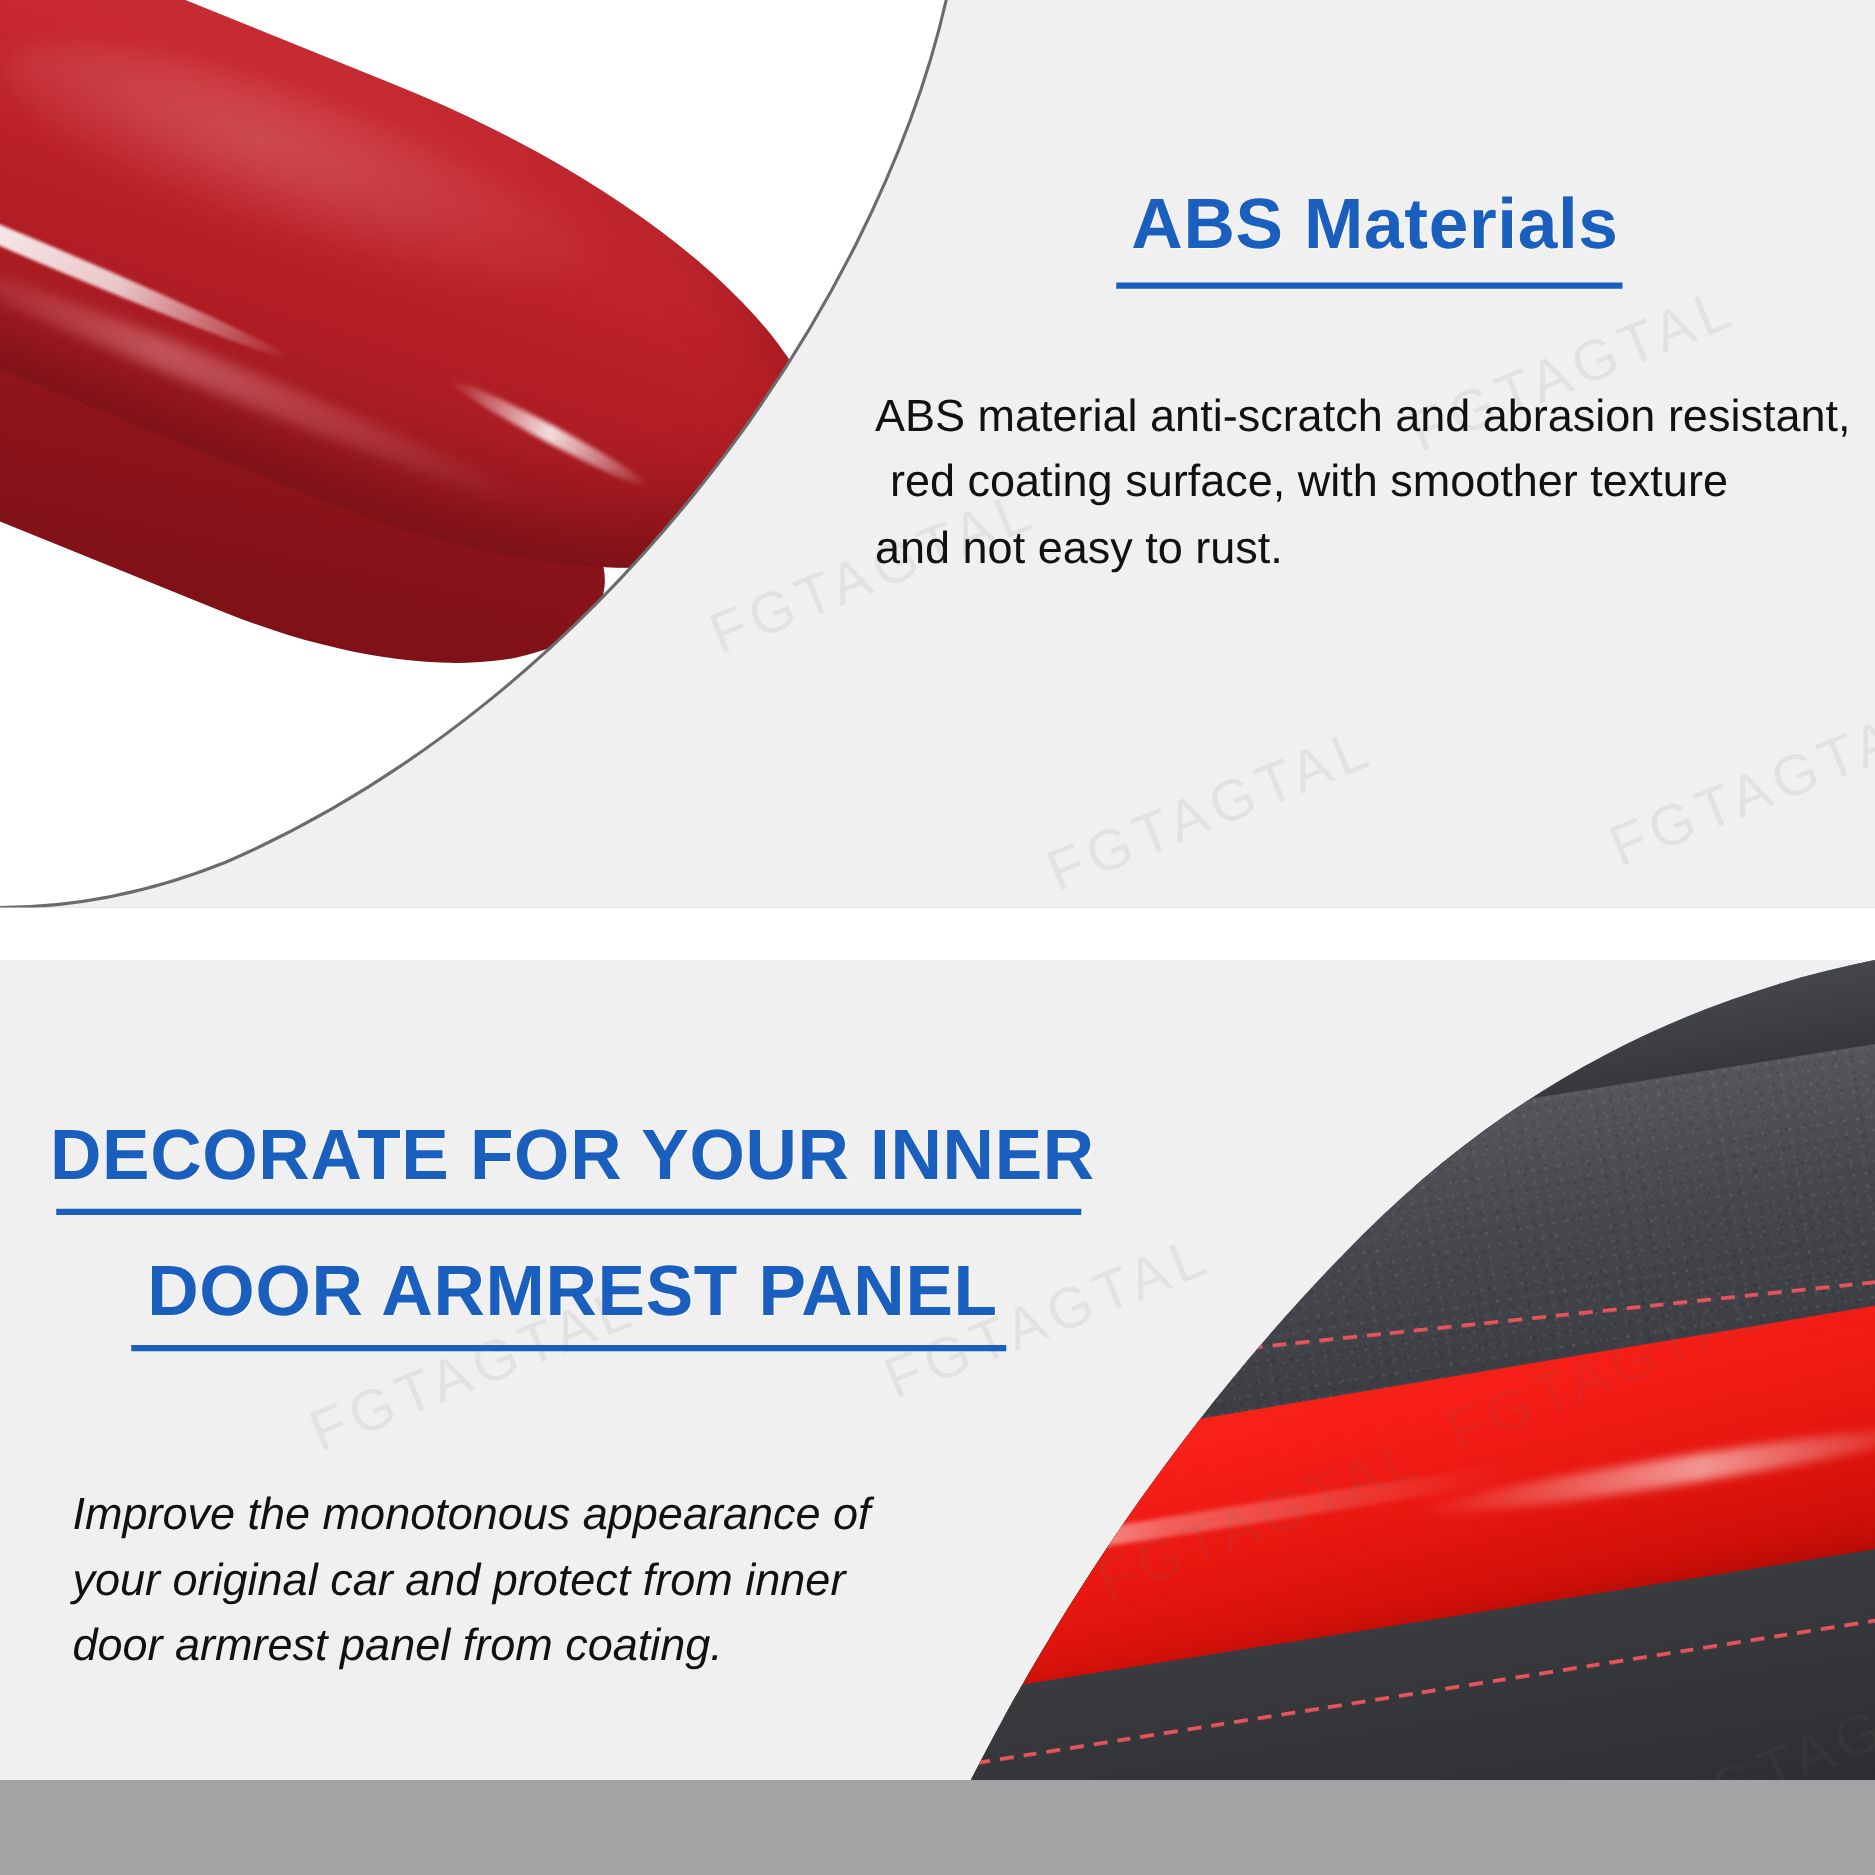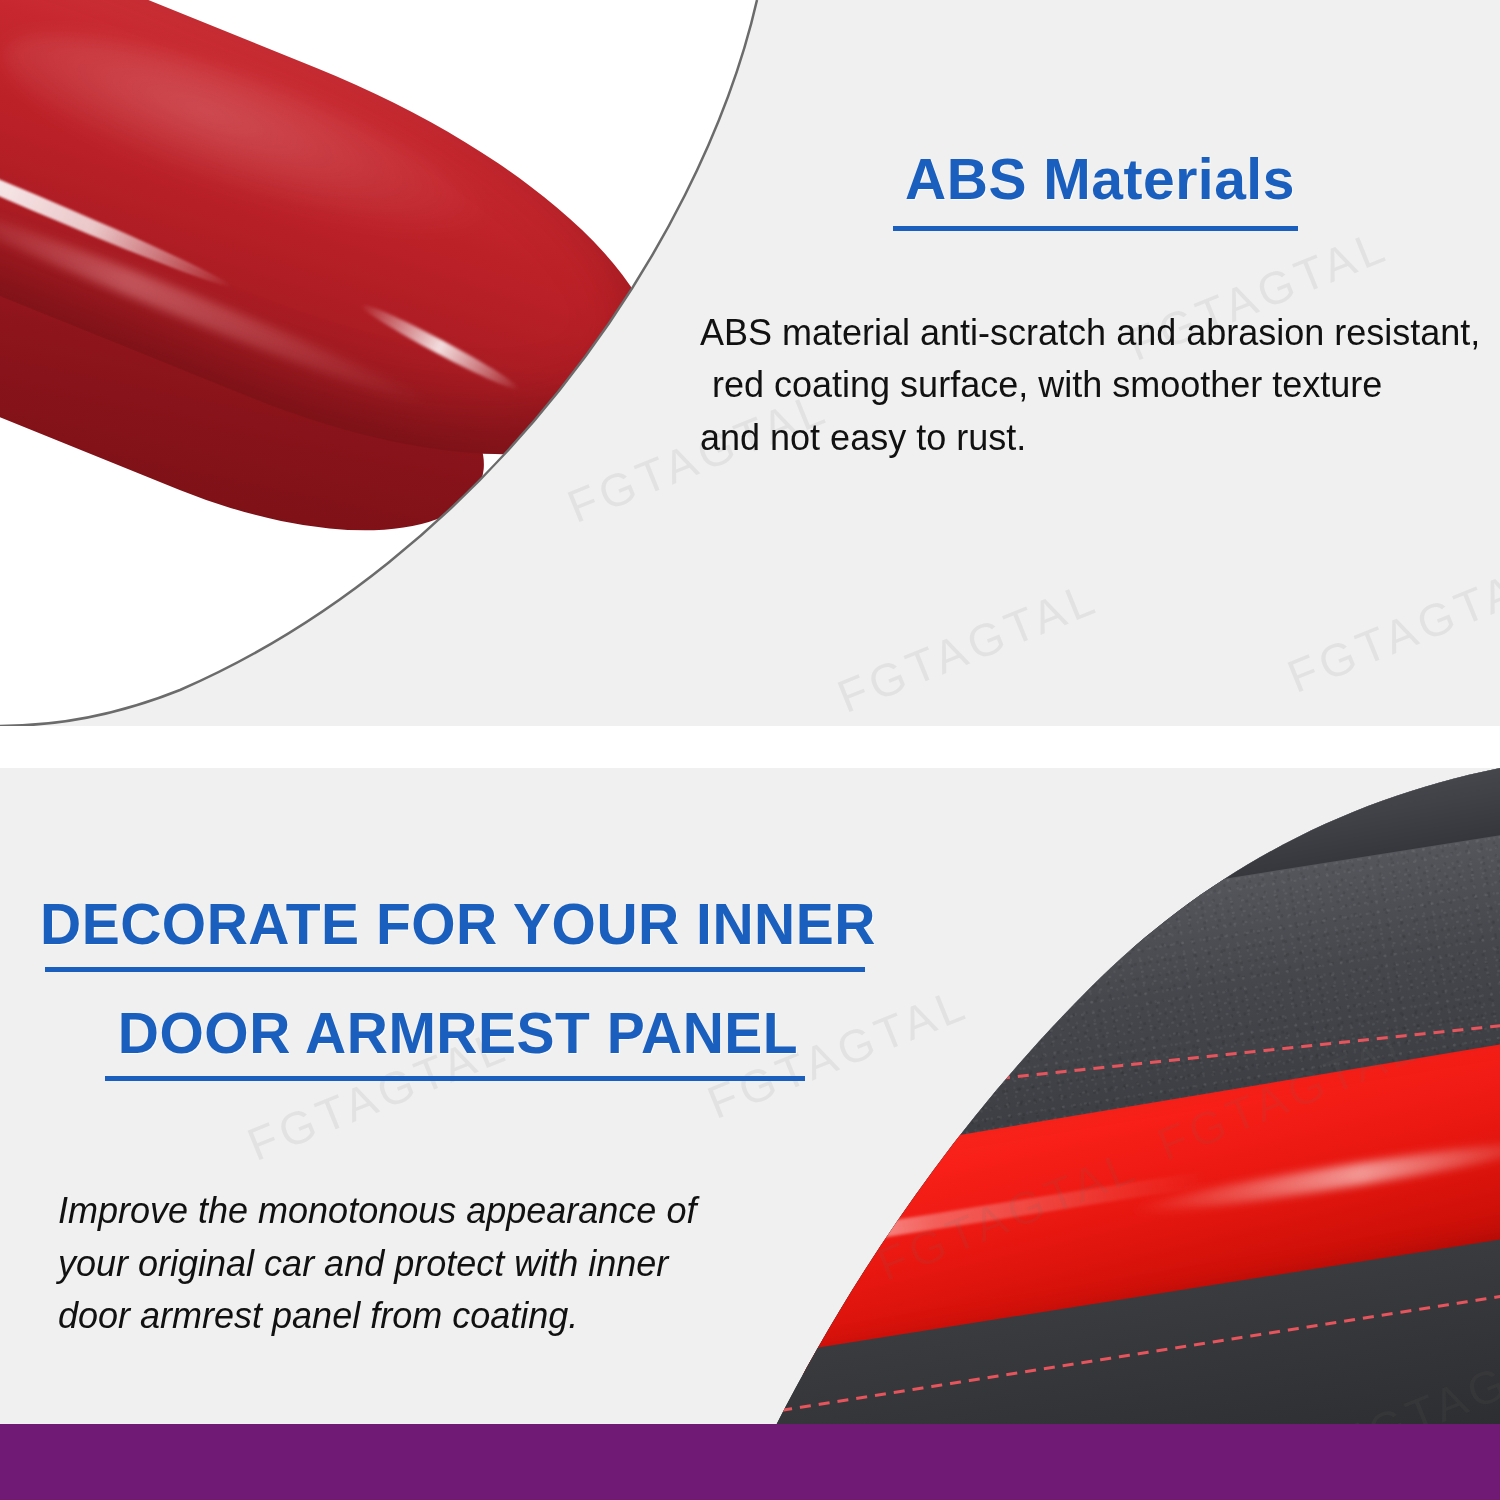--- a/index.html
+++ b/index.html
@@ -10,21 +10,21 @@
   body {
     width: 1500px;
     height: 1500px;
     font-family: "Liberation Sans", sans-serif;
     overflow: hidden;
   }
   #page {
     position: relative;
     width: 1500px;
     height: 1500px;
-    background: #701a75;
+    background: #a3a3a3;
   }
 
   
   .panel {
     position: absolute;
     left: 0;
     width: 1500px;
     overflow: hidden;
     background: #f0f0f0;
   }
@@ -402,21 +402,21 @@
 
   <div class="panel" id="panel-bottom">
 
     <div id="bottom-copy">
       <div id="dec-line1" class="dec-line heading-blue">DECORATE FOR YOUR INNER</div>
       <div class="dec-rule" id="dec-rule1"></div>
       <div id="dec-line2" class="dec-line heading-blue">DOOR ARMREST PANEL</div>
       <div class="dec-rule" id="dec-rule2"></div>
       <div id="dec-body" class="body-copy">
         <span class="ln">Improve the monotonous appearance of</span>
-        <span class="ln">your original car and protect with inner</span>
+        <span class="ln">your original car and protect from inner</span>
         <span class="ln">door armrest panel from coating.</span>
       </div>
     </div>
 
     <div id="bottomshot">
       <div class="shot-clip">
         <div class="door-upper-gray"></div>
         <div class="door-upper-edge"></div>
         <div class="door-leather">
           <div class="leather-grain"></div>

